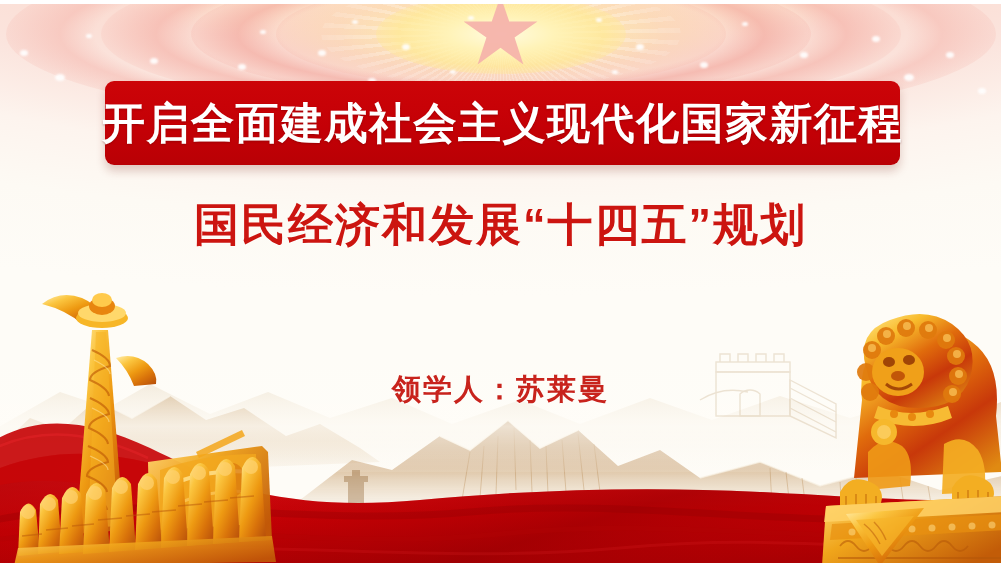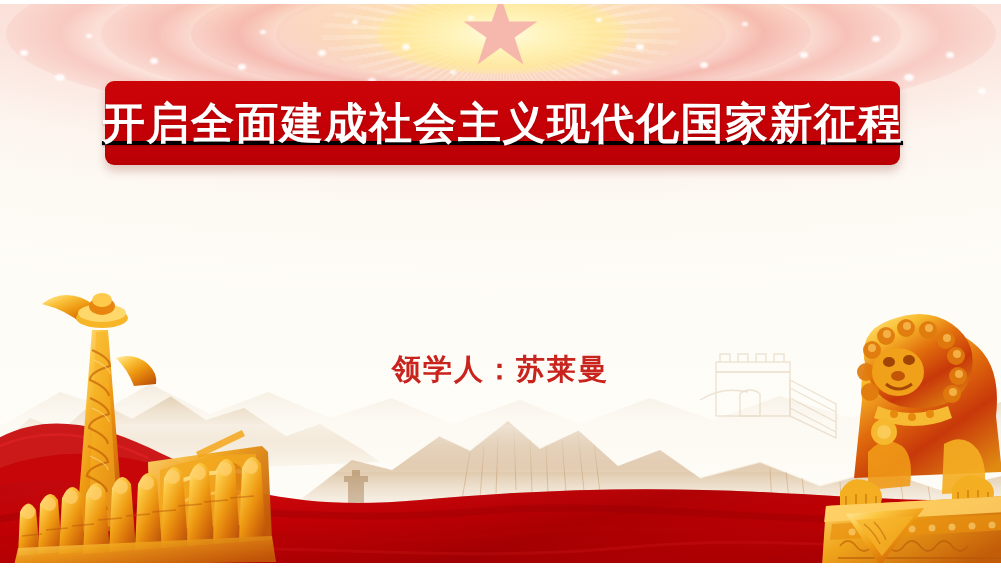--- a/index.html
+++ b/index.html
@@ -61,21 +61,21 @@
   .edge-bottom{position:absolute;left:0;bottom:0;width:1001px;height:6px;background:#ffffff;z-index:60;}
 
   
   .content{position:absolute;left:0;top:0;width:1001px;height:569px;z-index:40;}
 
   .headline-banner{
     position:absolute;left:105px;top:81px;width:795px;height:84px;
     background:linear-gradient(180deg,#cc0408 0%,#c40006 55%,#b90005 100%);
     border-radius:9px;
     box-shadow:0 6px 10px rgba(120,30,20,.22);
-    display:flex;align-items:center;justify-content:center;text-decoration:underline;
+    display:flex;align-items:center;justify-content:center;
   }
   .headline-text{
     color:#ffffff;
     font-size:43px;
     font-weight:bold;
     letter-spacing:1.5px;
     line-height:1;
     white-space:nowrap;
     text-shadow:0 1px 2px rgba(90,0,0,.35);
   }
@@ -88,21 +88,21 @@
     color:#cc1510;
     font-size:45px;
     font-weight:bold;
     letter-spacing:2px;
     line-height:58px;
     white-space:nowrap;
     text-shadow:0 1px 1px rgba(255,255,255,.7);
   }
 
   .presenter{
-    position:absolute;left:0;top:350px;width:1001px;
+    position:absolute;left:0;top:370px;width:1001px;
     text-align:center;
     color:#c8231c;
     font-size:29px;
     font-weight:bold;
     letter-spacing:2px;
     white-space:nowrap;
     text-shadow:0 1px 1px rgba(255,255,255,.75);
   }
 </style>
 </head>
@@ -441,18 +441,19 @@
   <div class="edge-top"></div>
   <div class="edge-bottom"></div>
 
   <div class="content">
 
     <div class="headline-banner">
       <div class="headline-text">开启全面建成社会主义现代化国家新征程</div>
     </div>
 
     <div class="title-block">
+      <div class="title-line">国民经济和发展“十四五”规划</div>
     </div>
 
     <div class="presenter">领学人：苏莱曼</div>
 
   </div>
 </div>
 
 </body></html>

